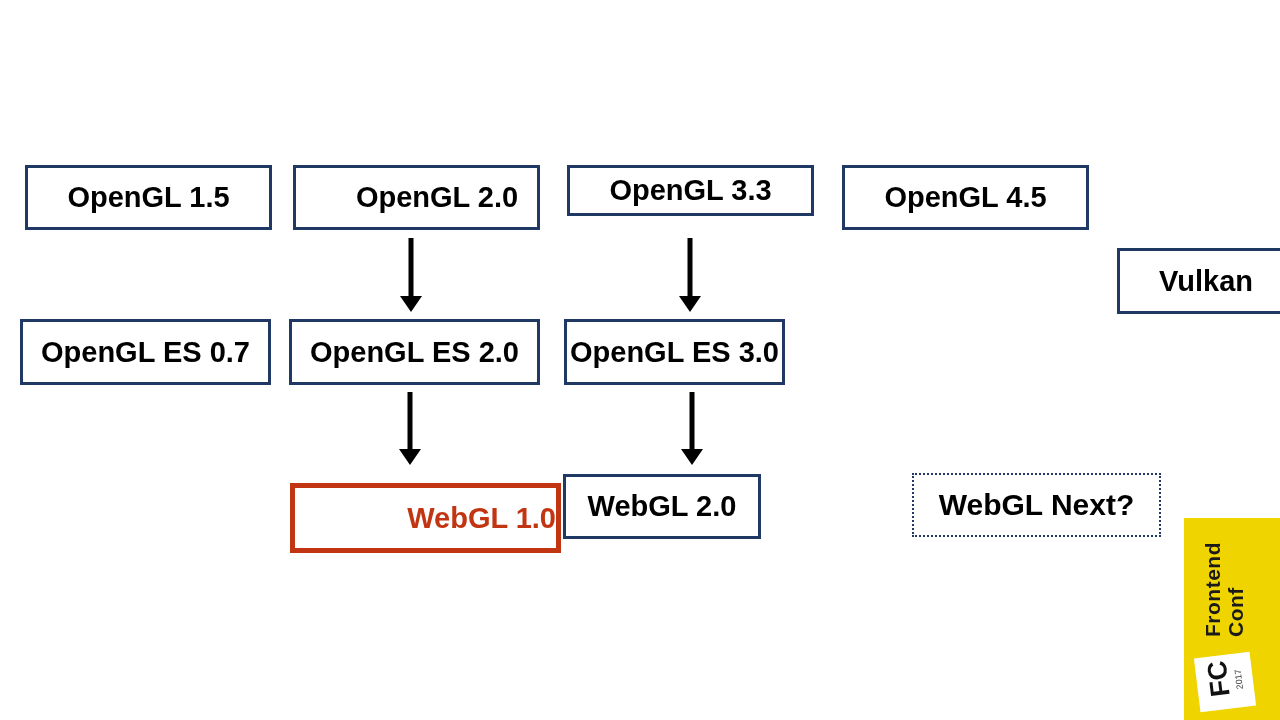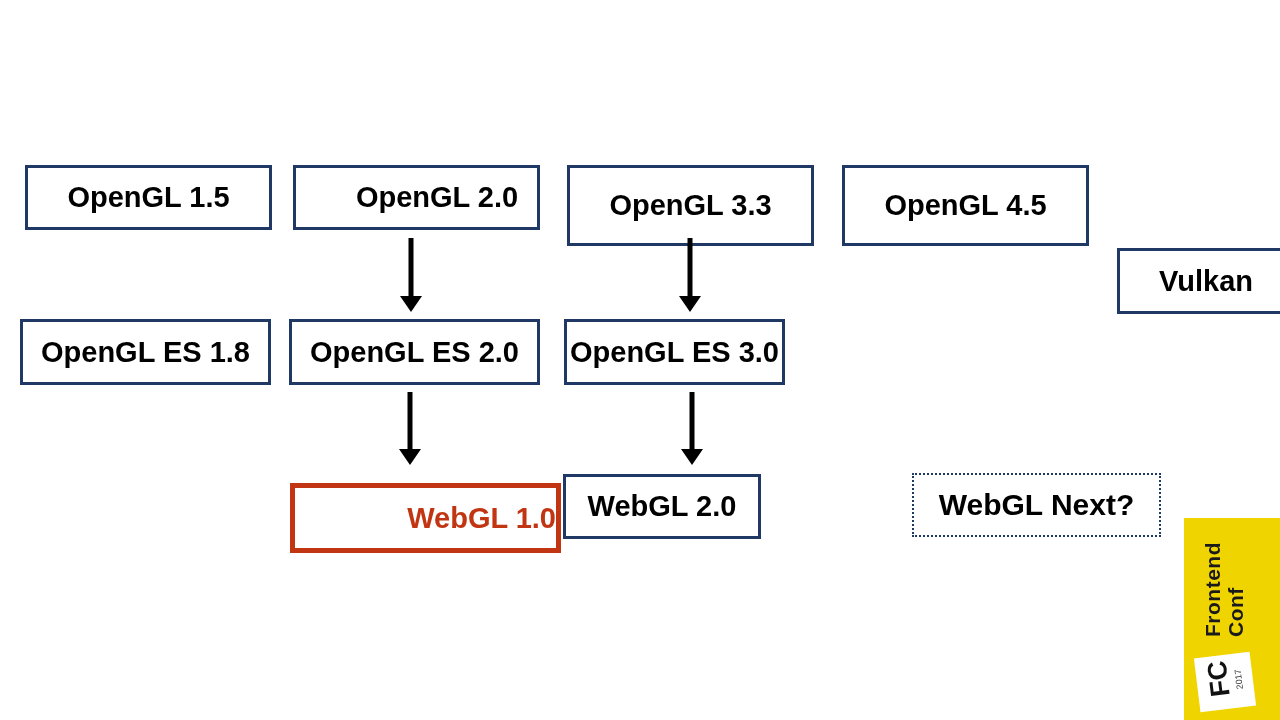--- a/index.html
+++ b/index.html
@@ -30,22 +30,22 @@
     color: #000000;
     font-size: 29px;
     font-weight: bold;
     white-space: nowrap;
     text-align: center;
   }
 
   
   .n-opengl15 { left: 25px;   top: 165px; width: 247px; height: 65px; text-align: center; }
   .n-opengl20 { left: 293px;  top: 165px; width: 247px; height: 65px; padding-left: 41px; }
-  .n-opengl33 { left: 567px;  top: 165px; width: 247px; height: 81px; }
-  .n-opengl45 { left: 842px;  top: 165px; width: 247px; height: 81px; }
+  .n-opengl33 { left: 567px;  top: 165px; width: 247px; height: 51px; }
+  .n-opengl45 { left: 842px;  top: 165px; width: 247px; height: 65px; }
   .n-vulkan   { left: 1117px; top: 248px; width: 178px; height: 66px; }
 
   
   .n-es11 { left: 20px;  top: 319px; width: 251px; height: 66px; }
   .n-es20 { left: 289px; top: 319px; width: 251px; height: 66px; }
   .n-es30 { left: 564px; top: 319px; width: 221px; height: 66px; text-align: right; }
 
   
   .n-webgl10 {
     left: 290px; top: 483px; width: 271px; height: 70px;
@@ -152,21 +152,21 @@
   <div class="arrow a-gl20-es20">
     <div class="shaft"></div>
     <div class="head"></div>
   </div>
   <div class="arrow a-gl33-es30">
     <div class="shaft"></div>
     <div class="head"></div>
   </div>
 
   <div class="node n-es11">
-    <span>OpenGL ES 1.8</span>
+    <span>OpenGL ES 0.7</span>
   </div>
   <div class="node n-es20">
     <span>OpenGL ES 2.0</span>
   </div>
   <div class="node n-es30">
     <span>OpenGL ES 3.0</span>
   </div>
 
   <div class="arrow a-es20-webgl10">
     <div class="shaft"></div>

